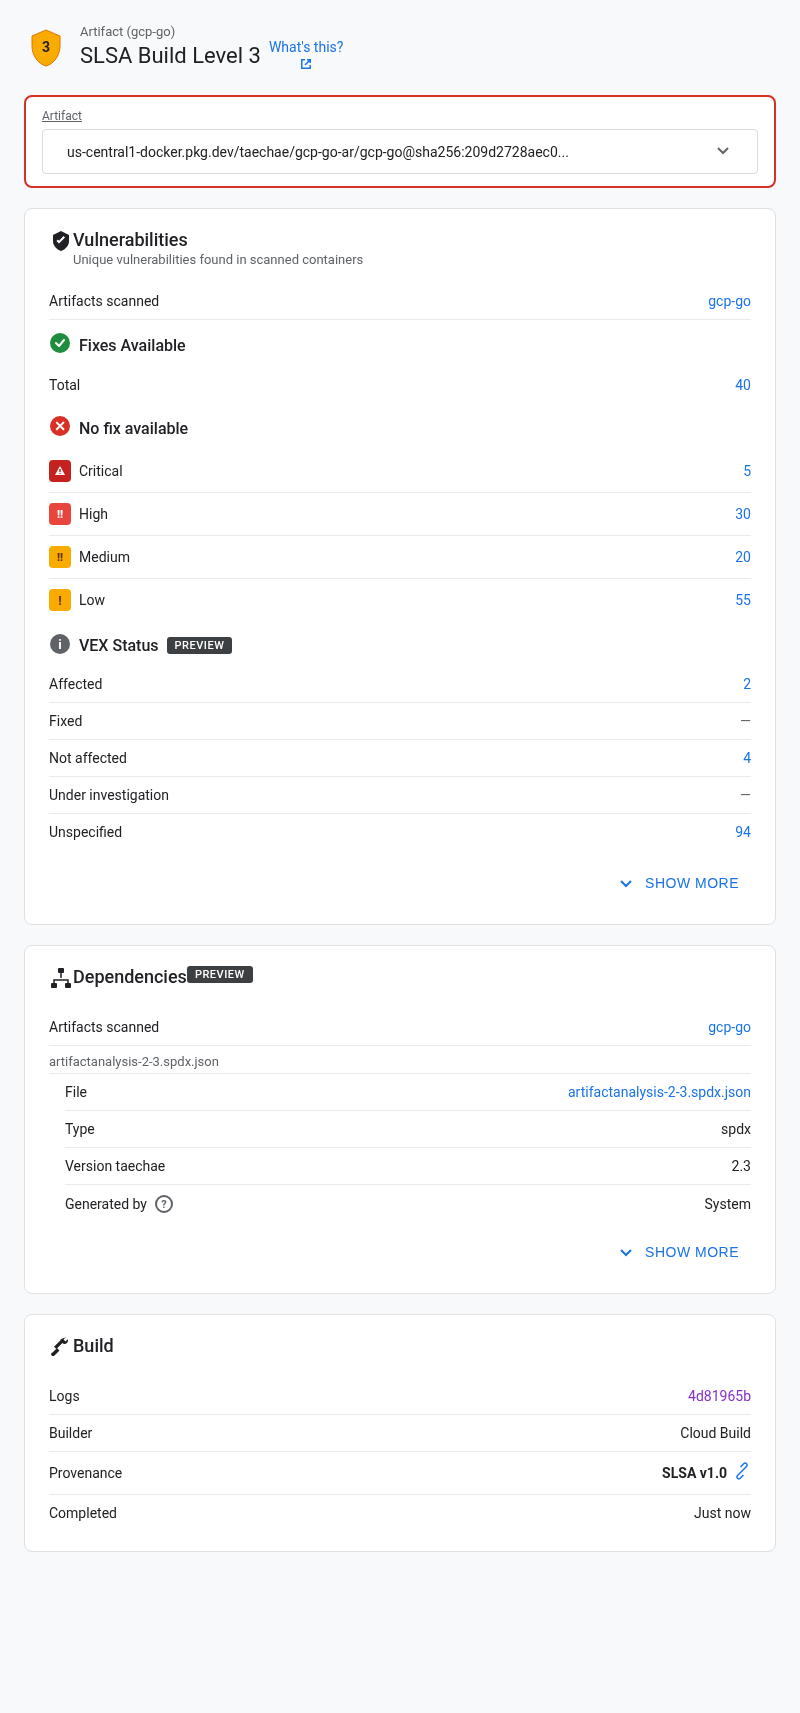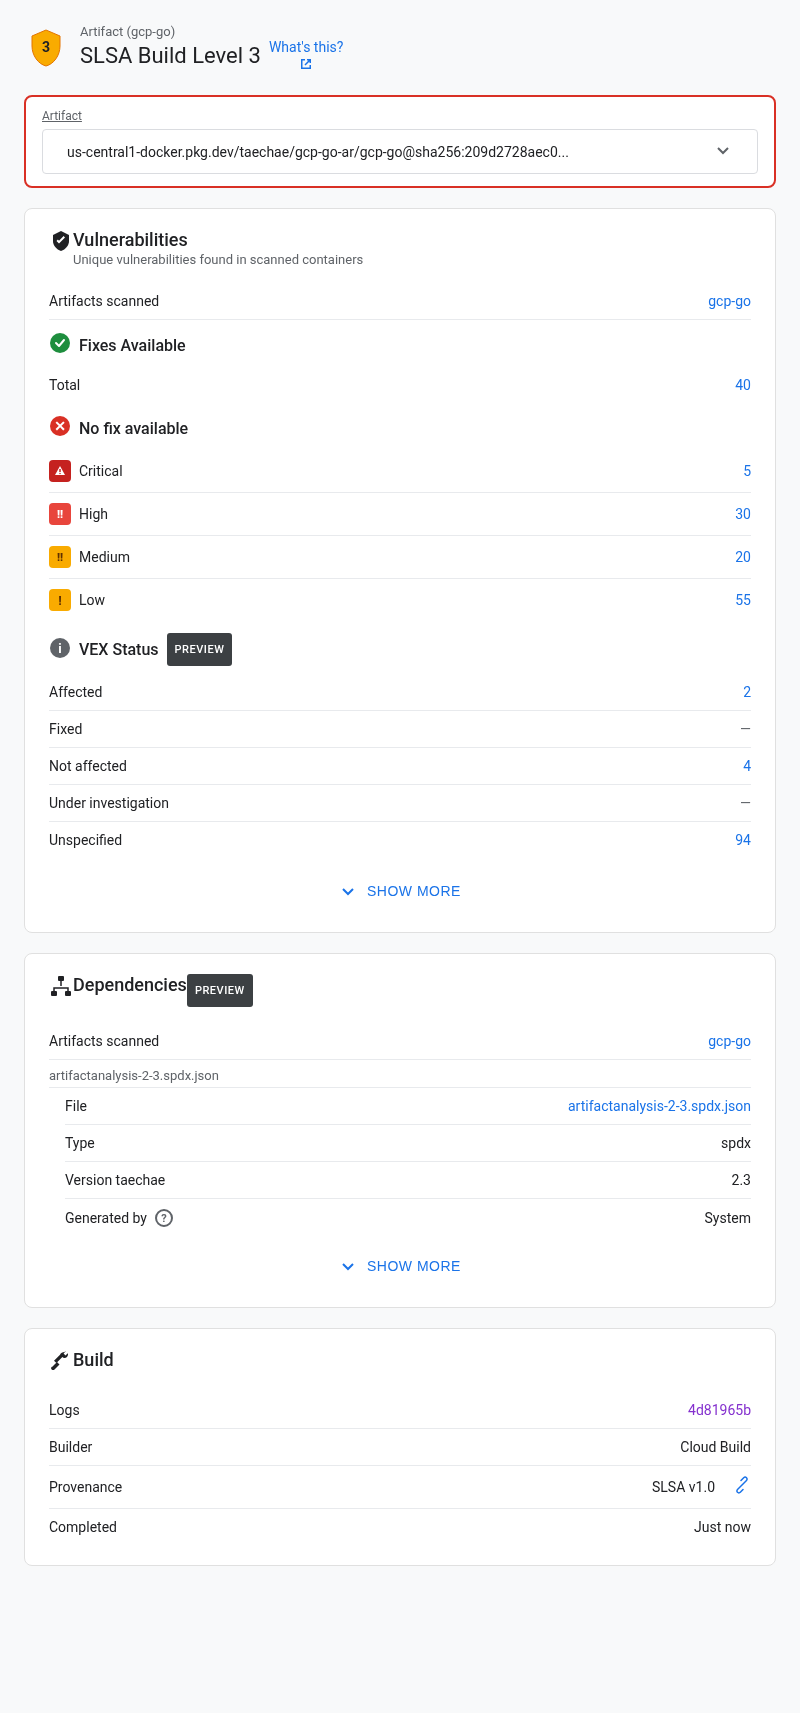--- a/index.html
+++ b/index.html
@@ -181,30 +181,30 @@
     .severity-critical { background: #c5221f; }
     .severity-high { background: #e8453c; }
     .severity-medium { background: #f9ab00; }
 
     
     .preview-badge {
       background: #3c4043;
       color: #fff;
       font-size: 11px;
       font-weight: 500;
-      padding: 10px 8px;
+      padding: 2px 8px;
       border-radius: 3px;
       letter-spacing: 0.5px;
     }
 
     
     .show-more-btn {
       display: flex;
       align-items: center;
-      justify-content: center;
+      justify-content: flex-end;
       gap: 10px;
       width: 100%;
       padding: 12px;
       color: #1a73e8;
       font-size: 14px;
       font-weight: 500;
       cursor: pointer;
       background: none;
       border: none;
       margin-top: 8px;
@@ -224,21 +224,22 @@
 
     
     .build-link {
       color: #8430ce;
       text-decoration: none;
     }
 
     .provenance-row {
       display: flex;
       align-items: center;
-      gap: 18px;
+      gap: 6px;
+      font-weight: bold;
     }
     .chain-icon {
       color: #1a73e8;
       font-size: 16px;
     }
     .question-icon {
       display: inline-flex;
       align-items: center;
       justify-content: center;
       width: 18px;

